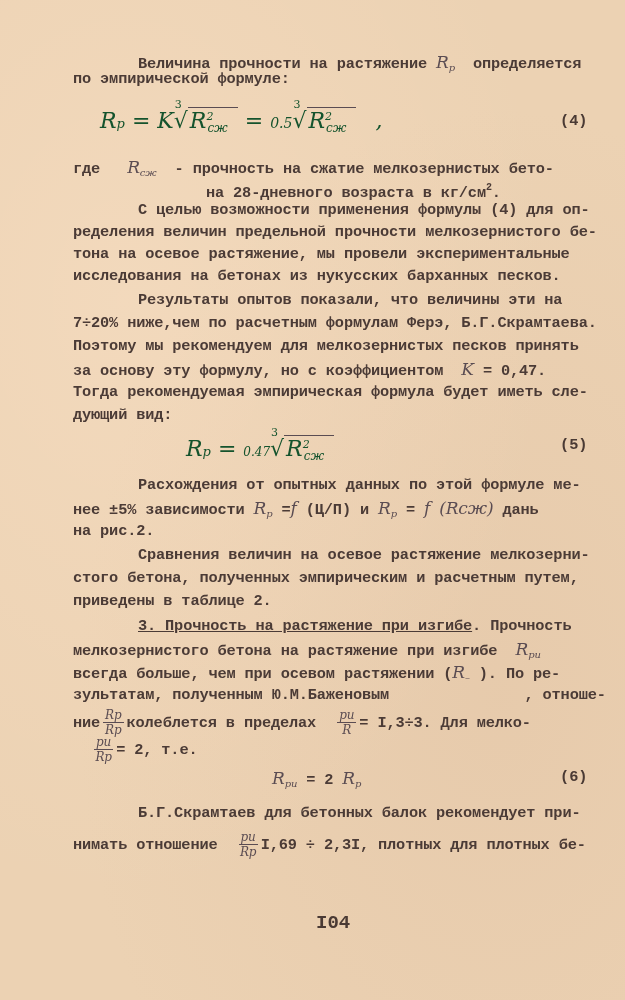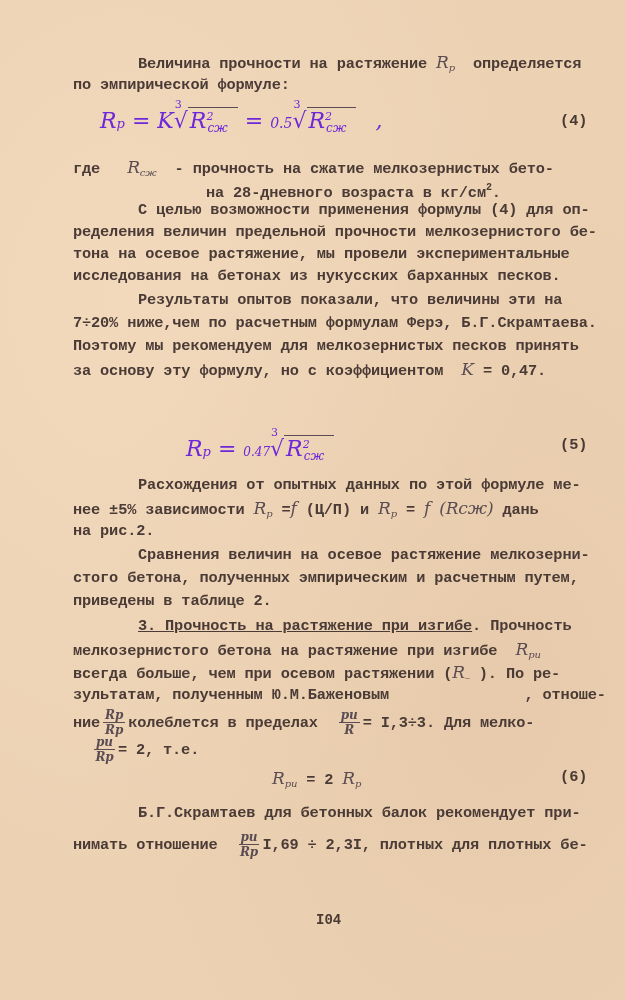--- a/index.html
+++ b/index.html
@@ -24,38 +24,38 @@
   .indent { left: 138px; }
   .hw {
     font-family: "DejaVu Serif", serif; font-style: italic; font-weight: normal;
     color: #5a4c52; font-size: 17px;
   }
   .sub { font-size: 10px; vertical-align: -3px; }
   .sup { font-size: 10px; vertical-align: 7px; }
   .eqnum { position: absolute; left: 560px; font-size: 15.3px; font-weight: bold; }
   .formula {
     position: absolute; font-family: "DejaVu Serif", serif; font-style: italic;
-    color: #6d28d9; font-size: 22px; white-space: nowrap;
+    color: #14532d; font-size: 22px; white-space: nowrap;
   }
   .root { position: relative; display: inline-block; }
   .root .idx { position: absolute; font-size: 11px; top: -10px; left: 1px; font-style: normal; }
   .root .rad { border-top: 1.5px solid #5a4c52; padding: 0 4px 0 2px; }
-  .frac { display: inline-block; vertical-align: middle; text-align: center; font-family: "DejaVu Serif", serif; font-style: italic; font-weight: bold; color: #5a4c52; font-size: 12px; line-height: 14px; margin: 0 3px; }
+  .frac { display: inline-block; vertical-align: middle; text-align: center; font-family: "DejaVu Serif", serif; font-style: italic; font-weight: normal; color: #5a4c52; font-size: 12px; line-height: 14px; margin: 0 3px; }
   .frac .num { display: block; border-bottom: 1px solid #5a4c52; padding: 0 2px; }
   .frac .den { display: block; }
   .underline { text-decoration: underline; }
-  .pagenum { position: absolute; left: 316px; top: 912px; font-size: 14px; font-weight: bold; }
+  .pagenum { position: absolute; left: 316px; top: 912px; font-size: 19px; font-weight: bold; }
 </style>
 </head>
 <body>
 
 <div class="page">
 
   <div class="line indent" style="top:52px;"><span>Величина прочности на растяжение</span> <span class="hw"><span>R</span><span class="sub">p</span></span>  <span>определяется</span></div>
-  <div class="line" style="top:75px;"><span>по эмпирической формуле:</span></div>
+  <div class="line" style="top:69px;"><span>по эмпирической формуле:</span></div>
 
   <div class="formula" style="left:100px; top:108px;">
     <span>R</span><span style="font-size:13px">p</span>
     <span>=</span>
     <span>K</span><span class="root"><span class="idx">3</span>√<span class="rad"><span>R</span><span style="font-size:11px; position:relative; top:-8px;">2</span><span style="font-size:12px; position:relative; top:4px; left:-6px;">сж</span></span></span>
     <span>=</span>
     <span style="font-size:14px">0.5</span><span class="root"><span class="idx">3</span>√<span class="rad"><span>R</span><span style="font-size:11px; position:relative; top:-8px;">2</span><span style="font-size:12px; position:relative; top:4px; left:-6px;">сж</span></span></span>
     <span style="margin-left:12px">,</span>
   </div>
   <div class="eqnum" style="top:112px;">(4)</div>
@@ -65,20 +65,22 @@
 
   <div class="line indent" style="top:200px;">С целью возможности применения формулы (4) для оп-</div>
   <div class="line" style="top:222px;">ределения величин предельной прочности мелкозернистого бе-</div>
   <div class="line" style="top:244px;">тона на осевое растяжение, мы провели экспериментальные</div>
   <div class="line" style="top:266px;">исследования на бетонах из нукусских барханных песков.</div>
 
   <div class="line indent" style="top:290px;">Результаты опытов показали, что величины эти на</div>
   <div class="line" style="top:313px;">7÷20% ниже,чем по расчетным формулам Ферэ, Б.Г.Скрамтаева.</div>
   <div class="line" style="top:336px;">Поэтому мы рекомендуем для мелкозернистых песков принять</div>
   <div class="line" style="top:359px;"><span>за основу эту формулу, но с коэффициентом</span>  <span class="hw">K</span> <span>= 0,47.</span></div>
+  <div class="line" style="top:382px;">Тогда рекомендуемая эмпирическая формула будет иметь сле-</div>
+  <div class="line" style="top:405px;">дующий вид:</div>
 
   <div class="formula" style="left:186px; top:436px;">
     <span>R</span><span style="font-size:13px">p</span>
     <span>=</span>
     <span style="font-size:12px">0.47</span><span class="root"><span class="idx">3</span>√<span class="rad"><span>R</span><span style="font-size:11px; position:relative; top:-8px;">2</span><span style="font-size:12px; position:relative; top:4px; left:-6px;">сж</span></span></span>
   </div>
   <div class="eqnum" style="top:436px;">(5)</div>
 
   <div class="line indent" style="top:475px;">Расхождения от опытных данных по этой формуле ме-</div>
   <div class="line" style="top:498px;"><span>нее ±5% зависимости</span> <span class="hw"><span>R</span><span class="sub">p</span></span> <span>=</span><span class="hw">f</span> <span>(Ц/П) и</span> <span class="hw"><span>R</span><span class="sub">p</span></span> <span>=</span> <span class="hw">f</span> <span class="hw">(Rсж)</span> <span>дань</span></div>

